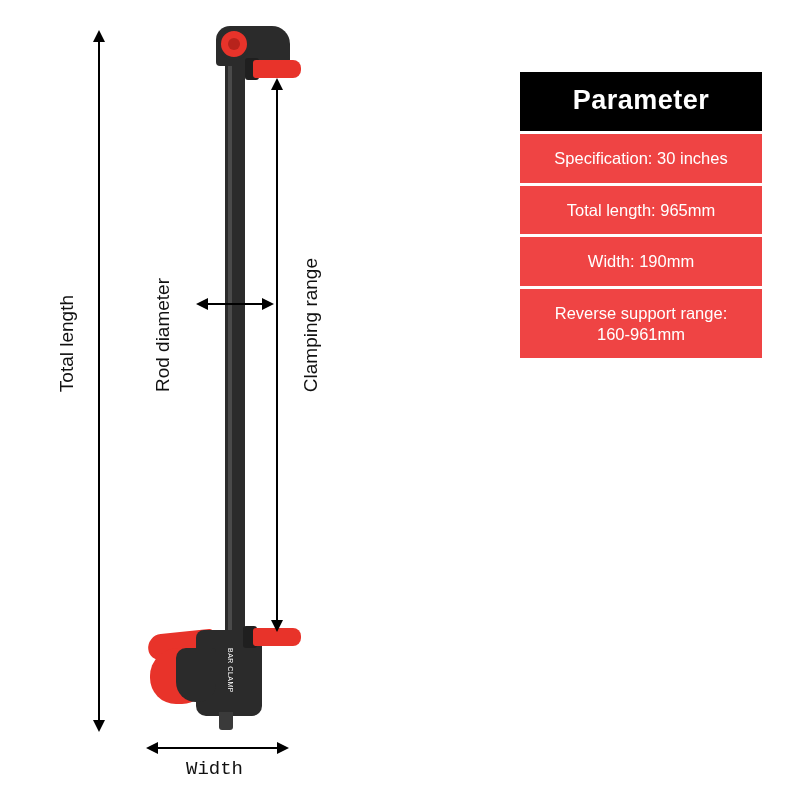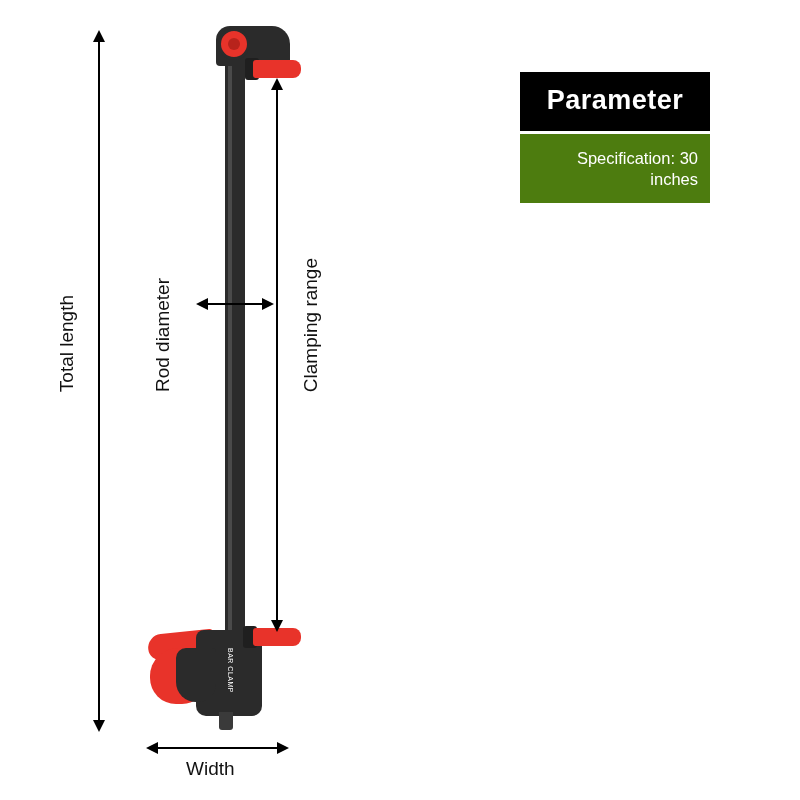--- a/index.html
+++ b/index.html
@@ -225,36 +225,36 @@
     font-size: 19px;
     color: #111;
     white-space: nowrap;
   }
 
   
   #parameter-panel {
     position: absolute;
     left: 520px;
     top: 72px;
-    width: 190px;
+    width: 242px;
   }
   .param-header {
     background: #000000;
     color: #ffffff;
     font-size: 27px;
     font-weight: bold;
     text-align: center;
     padding: 13px 0 15px 0;
     letter-spacing: 0.5px;
   }
   .param-row {
-    background: #4d7c0f;
+    background: #ef4444;
     color: #ffffff;
     font-size: 16.5px;
-    text-align: right;
+    text-align: center;
     padding: 14px 12px;
     margin-top: 3px;
     line-height: 1.25;
   }
 </style>
 </head>
 <body>
 
 <div id="product-illustration">
 
@@ -286,19 +286,22 @@
   <div class="vlabel" style="left:152px; top:278px;">Rod diameter</div>
 
   <div class="dim-vline" style="left:276px; top:88px; width:2px; height:540px;"></div>
   <div class="arrow arrow-up" style="left:271px; top:78px;"></div>
   <div class="arrow arrow-down" style="left:271px; top:620px;"></div>
   <div class="vlabel" style="left:300px; top:258px;">Clamping range</div>
 
   <div class="dim-hline" style="left:155px; top:747px; width:125px;"></div>
   <div class="arrow arrow-left" style="left:146px; top:742px;"></div>
   <div class="arrow arrow-right" style="left:277px; top:742px;"></div>
-  <div class="hlabel" style="left:186px; top:758px;">Width</div>
+  <div class="hlabel" style="left:186px; top:758px;font-family:Liberation Mono, monospace;">Width</div>
 </div>
 
 <div id="parameter-panel">
   <div class="param-header">Parameter</div>
   <div class="param-row">Specification: 30 inches</div>
+  <div class="param-row">Total length: 965mm</div>
+  <div class="param-row">Width: 190mm</div>
+  <div class="param-row">Reverse support range:<br>160-961mm</div>
 </div>
 
 </body></html>

